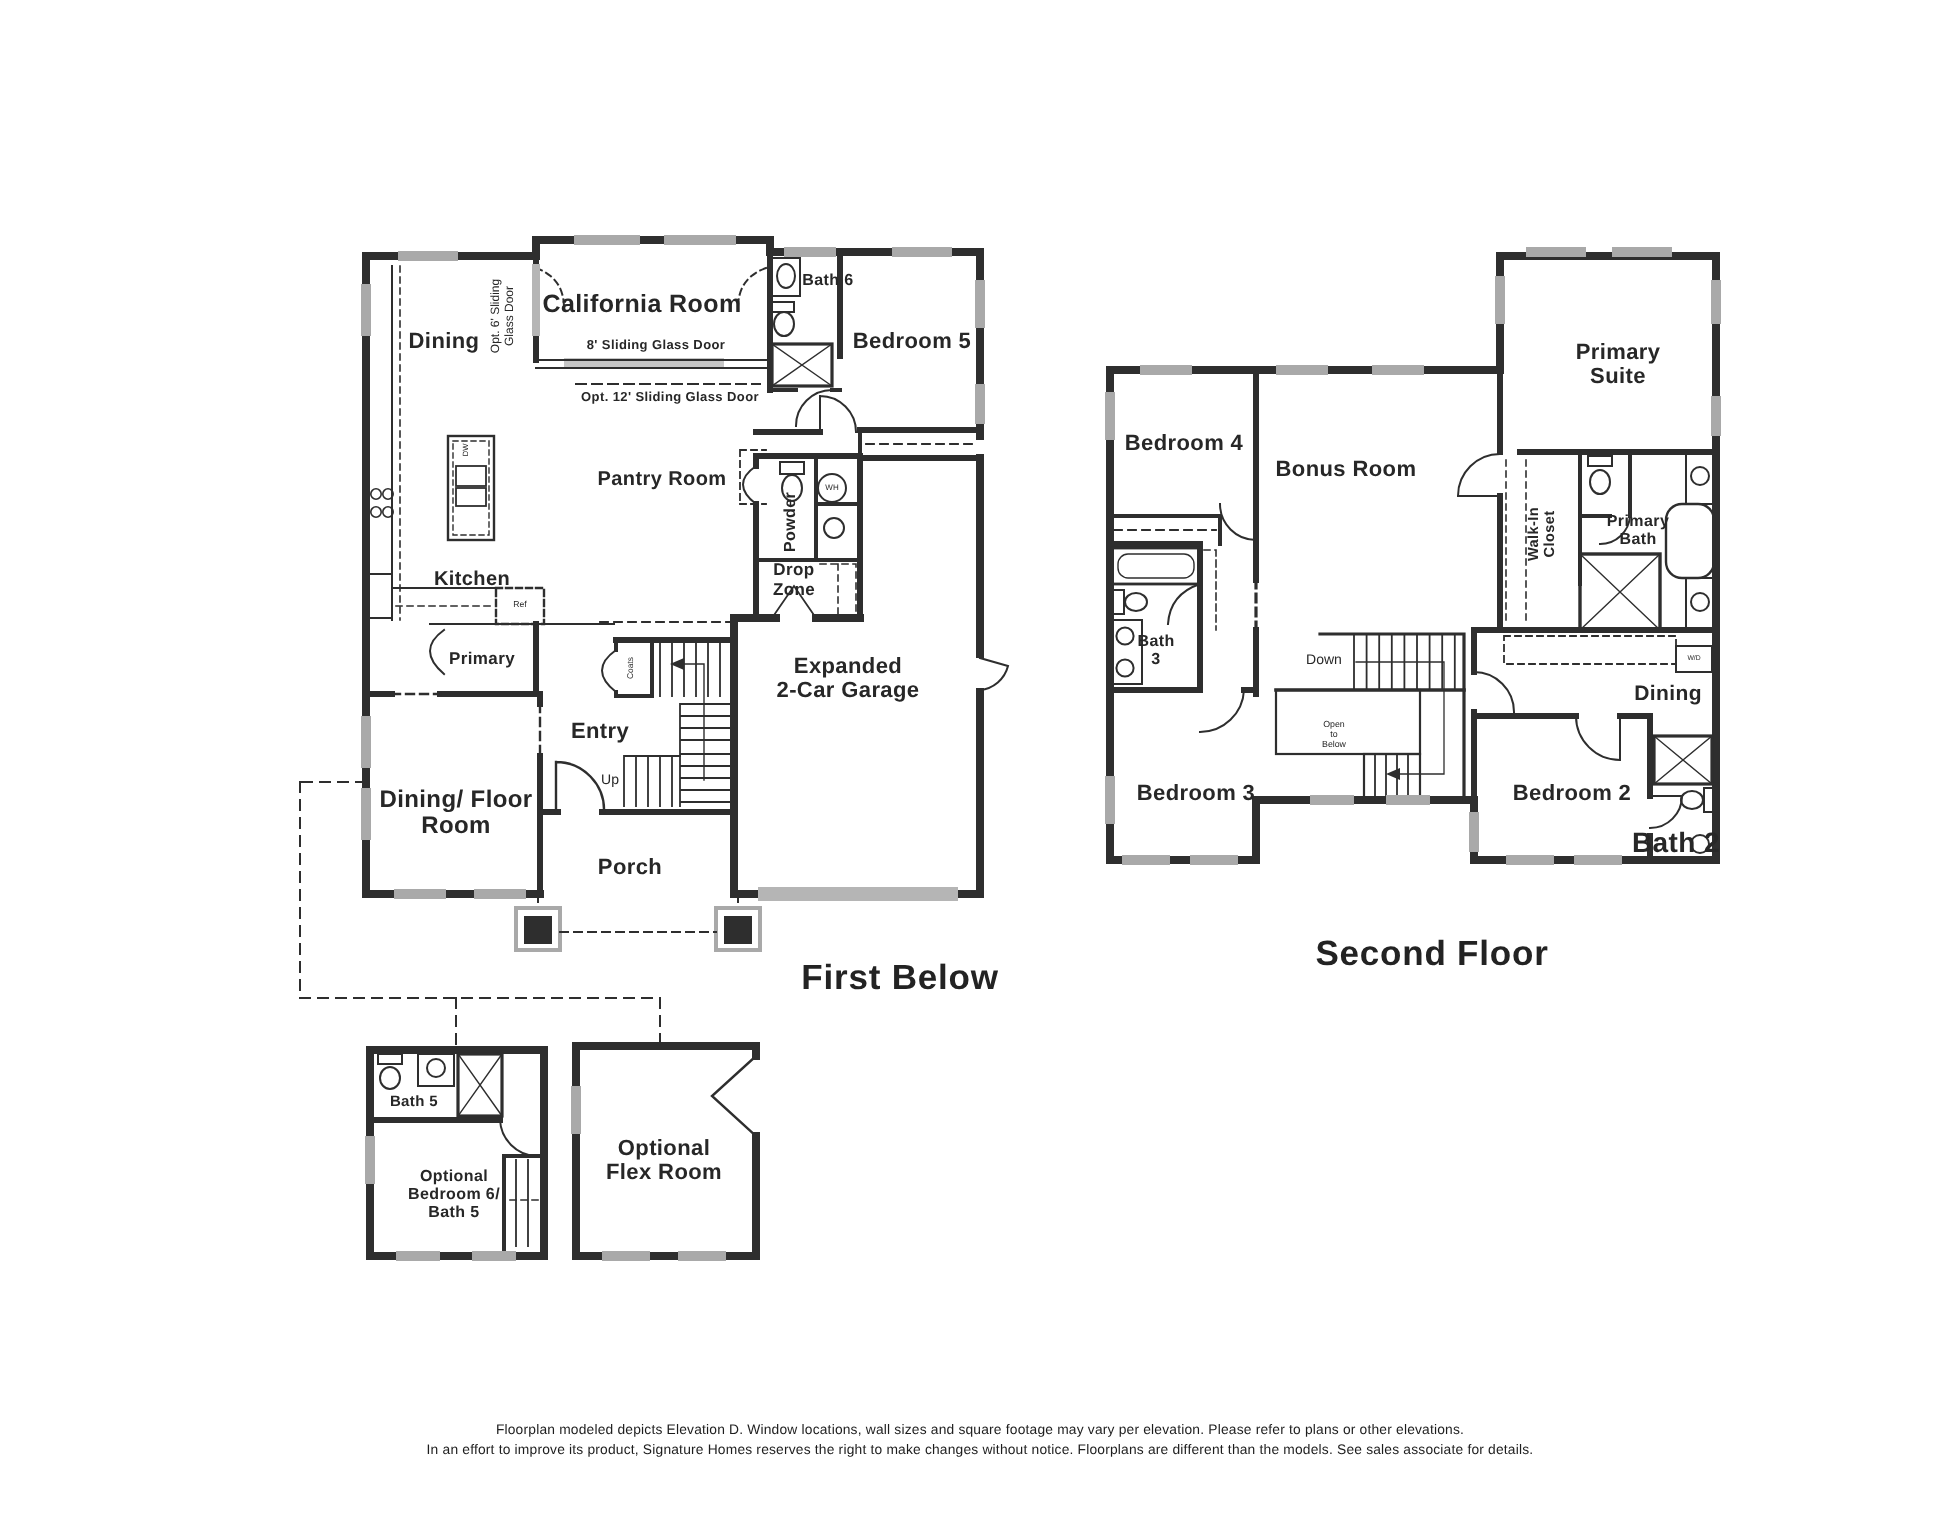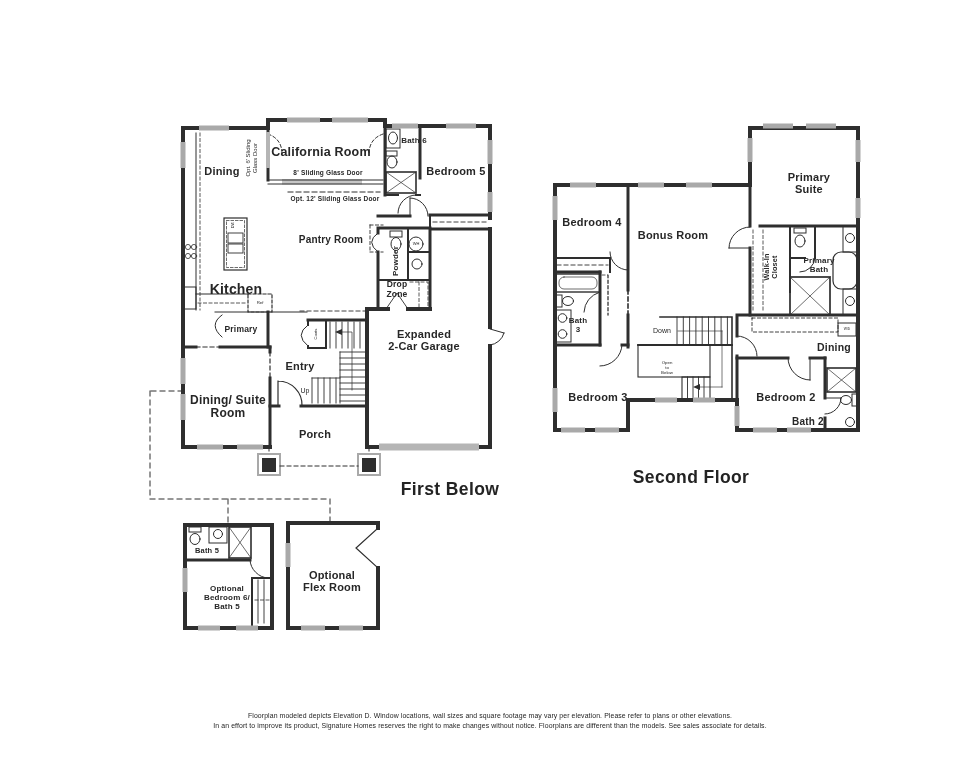--- a/index.html
+++ b/index.html
@@ -280,28 +280,28 @@
   <div class="lbl" style="left:321px;top:152px;font-size:12.5px">California Room</div>
   <div class="lbl" style="left:328px;top:173px;font-size:6.5px">8' Sliding Glass Door</div>
   <div class="lbl" style="left:335px;top:199px;font-size:6.5px">Opt. 12' Sliding Glass Door</div>
   <div class="lbl" style="left:414px;top:141px;font-size:8px">Bath 6</div>
   <div class="lbl" style="left:456px;top:171px;font-size:11px">Bedroom 5</div>
   <div class="lbl" style="left:331px;top:240px;font-size:10px">Pantry Room</div>
   <div class="lbl v" style="left:396px;top:261px;font-size:8px">Powder</div>
   <div class="lbl thin" style="left:416px;top:244px;font-size:4px">WH</div>
   <div class="lbl" style="left:397px;top:290px;font-size:8.5px">Drop
 Zone</div>
-  <div class="lbl" style="left:236px;top:290px;font-size:14px">Kitchen</div>
+  <div class="lbl" style="left:236px;top:290px;font-size:10px">Kitchen</div>
   <div class="lbl thin" style="left:260px;top:303px;font-size:4.3px">Ref</div>
   <div class="lbl v thin" style="left:233px;top:225px;font-size:3.8px">DW</div>
   <div class="lbl" style="left:241px;top:330px;font-size:8.5px">Primary</div>
   <div class="lbl" style="left:300px;top:366px;font-size:11px">Entry</div>
   <div class="lbl thin" style="left:305px;top:391px;font-size:7px">Up</div>
   <div class="lbl v thin" style="left:316px;top:334px;font-size:4.2px">Coats</div>
-  <div class="lbl" style="left:228px;top:407px;font-size:12px">Dining/ Suite
+  <div class="lbl" style="left:228px;top:407px;font-size:12px">Dining/ Floor
 Room</div>
   <div class="lbl" style="left:315px;top:434px;font-size:11px">Porch</div>
   <div class="lbl" style="left:424px;top:340px;font-size:11px">Expanded
 2-Car Garage</div>
   <div class="title" style="left:450px;top:489px">First Below</div>
 </div>
 
 <div>
   <div class="lbl" style="left:592px;top:222px;font-size:11px">Bedroom 4</div>
   <div class="lbl" style="left:673px;top:235px;font-size:11px">Bonus Room</div>
@@ -314,22 +314,22 @@
   <div class="lbl" style="left:578px;top:326px;font-size:8px">Bath
 3</div>
   <div class="lbl thin" style="left:662px;top:331px;font-size:7px">Down</div>
   <div class="lbl thin" style="left:667px;top:368px;font-size:4.4px">Open
 to
 Below</div>
   <div class="lbl" style="left:834px;top:348px;font-size:10.5px">Dining</div>
   <div class="lbl thin" style="left:847px;top:329.5px;font-size:3.4px">W/D</div>
   <div class="lbl" style="left:598px;top:397px;font-size:11px">Bedroom 3</div>
   <div class="lbl" style="left:786px;top:397px;font-size:11px">Bedroom 2</div>
-  <div class="lbl" style="left:808px;top:422px;font-size:10px">Bath 2</div>
-  <div class="title" style="left:691px;top:477px">Second Floor</div>
+  <div class="lbl" style="left:838px;top:422px;font-size:14px">Bath 2</div>
+  <div class="title" style="left:716px;top:477px">Second Floor</div>
 </div>
 
 <div>
   <div class="lbl" style="left:207px;top:551px;font-size:7.5px">Bath 5</div>
   <div class="lbl" style="left:227px;top:598px;font-size:8px">Optional
 Bedroom 6/
 Bath 5</div>
   <div class="lbl" style="left:332px;top:581px;font-size:11px">Optional
 Flex Room</div>
 </div>

